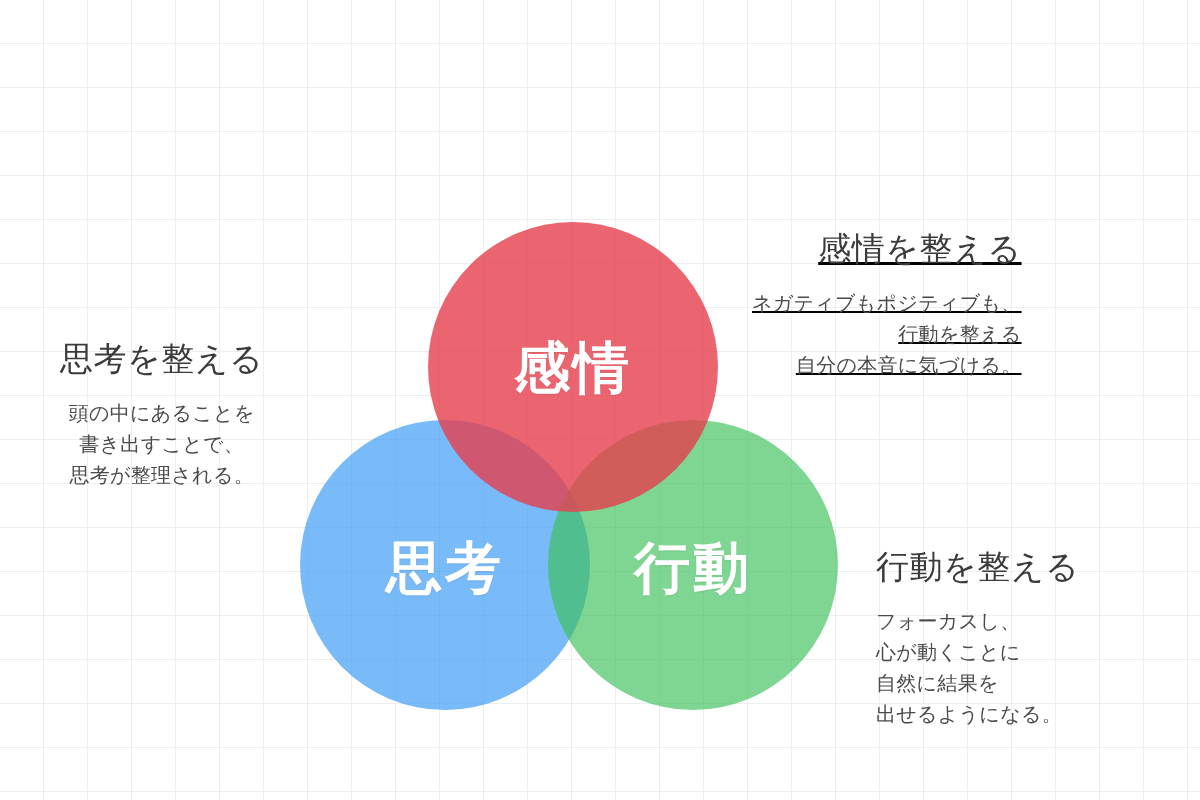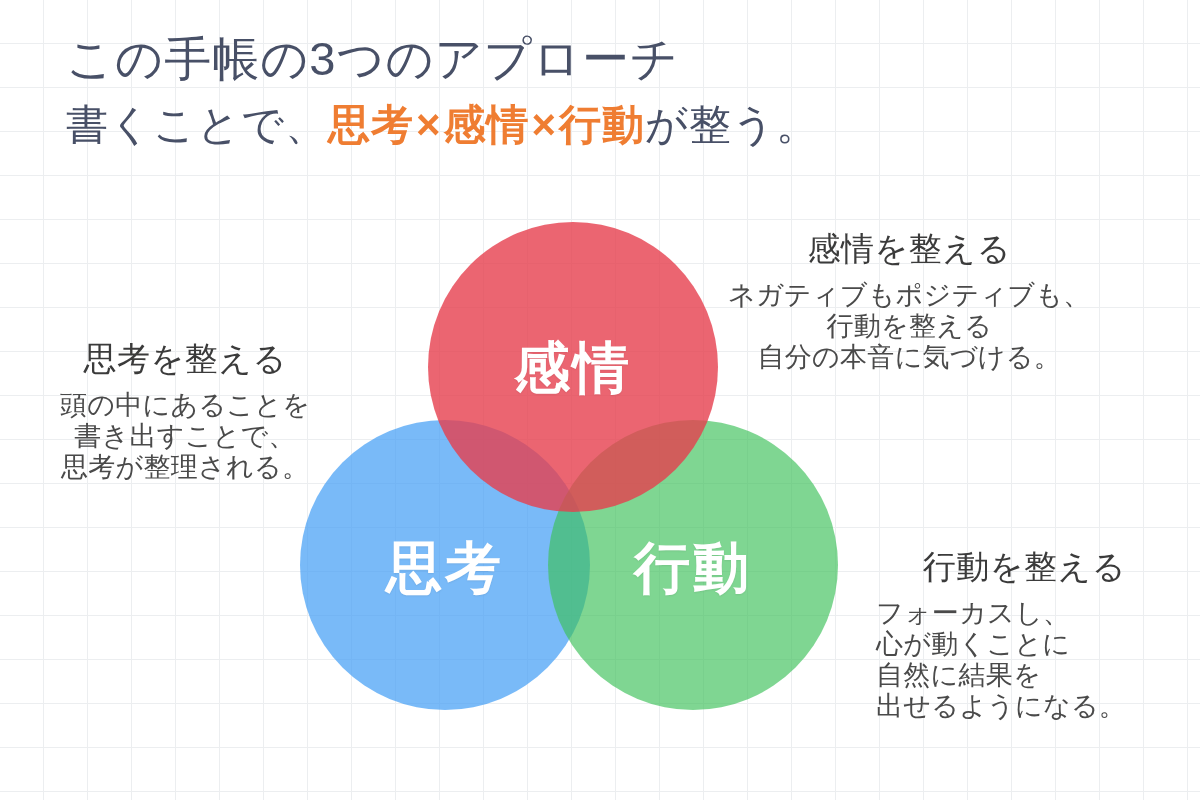--- a/index.html
+++ b/index.html
@@ -118,43 +118,39 @@
   .annot { position: absolute; z-index: 10; }
   .annot-title {
     font-size: 33px;
     line-height: 42px;
     font-weight: 400;
     color: #3b3b3b;
     white-space: nowrap;
     letter-spacing: 0.5px;
   }
   .annot-body {
-    font-size: 27px;
+    font-size: 20px;
     line-height: 31px;
     font-weight: 400;
     color: #4a4a4a;
-    margin-top: 10px;
+    margin-top: 18px;
     letter-spacing: 0.3px;
   }
   .annot-body div { white-space: nowrap; }
 
   .annot-thought { left: 60px; top: 338px; text-align: center; }
-  .annot-emotion { left: 728px; top: 228px; text-align: center; }
+  .annot-emotion { left: 752px; top: 228px; text-align: right; text-decoration: underline; }
   .annot-action  { left: 876px; top: 546px; text-align: left; }
   .annot-action .annot-title { text-align: right; }
 </style>
 </head>
 <body>
 
 <div id="canvas">
 
-  <div class="headline">
-    <div class="headline-line1">この手帳の3つのアプローチ</div>
-    <div class="headline-line2"><span>書くことで、</span><span class="accent">思考</span><span class="accent-x">×</span><span class="accent">感情</span><span class="accent-x">×</span><span class="accent">行動</span><span>が整う。</span></div>
-  </div>
 
   <div class="venn">
     <div class="circle circle-thought"></div>
     <div class="circle circle-action"></div>
     <div class="circle circle-emotion"></div>
   </div>
 
   <div class="circle-label label-emotion">感情</div>
   <div class="circle-label label-thought">思考</div>
   <div class="circle-label label-action">行動</div>

